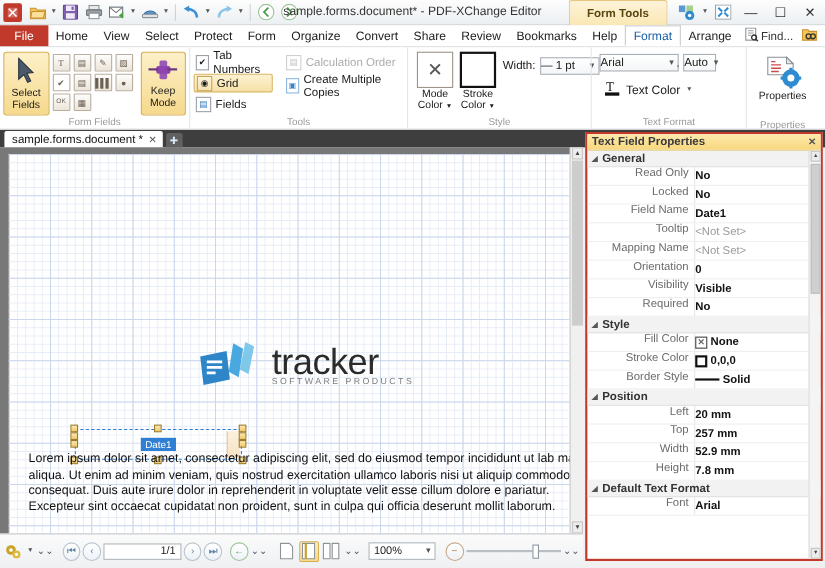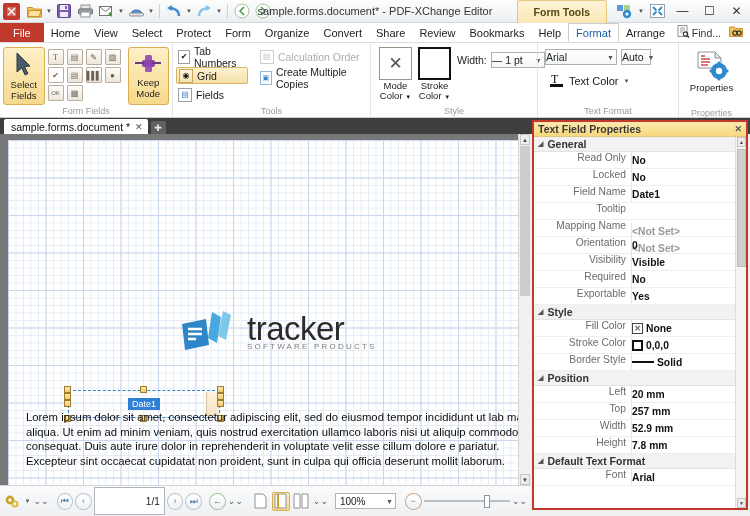--- a/index.html
+++ b/index.html
@@ -123,21 +123,21 @@
     background:#fff;border:2px solid #c0392b;display:flex;flex-direction:column;}
   .props-title{height:15px;background:linear-gradient(#fde9ae,#f8d87d);
     display:flex;align-items:center;padding:0 4px;font-size:10.5px;font-weight:bold;color:#3a3a3a;
     border-bottom:1px solid #e0c67e;}
   .props-title .x{margin-left:auto;font-size:9px;color:#555;}
   .props-body{flex:1;overflow:hidden;position:relative;}
   .prow{display:flex;height:17px;border-bottom:1px solid #efefef;}
   .pk{width:97px;text-align:right;padding-right:5px;font-size:10.3px;color:#6b6b6b;}
   .pv{flex:1;padding-left:0;font-size:10.3px;font-weight:bold;color:#111;
     display:flex;align-items:center;gap:3px;border-left:1px solid #e6e6e6;height:100%;}
-  .pv.notset{font-weight:bold;color:#9a9a9a;margin-top:20px;}
+  .pv.notset{font-weight:normal;color:#9a9a9a;}
   .psec{display:flex;align-items:center;gap:4px;height:15px;background:#f2f2f2;
     padding-left:4px;font-size:10.5px;font-weight:bold;color:#333;border-bottom:1px solid #e2e2e2;}
   .psec .tri{font-size:7px;color:#555;}
   .swatch{width:11px;height:11px;border:1px solid #444;background:#fff;display:flex;
     align-items:center;justify-content:center;font-size:8px;color:#666;}
   .swatch.blk{border:2px solid #111;}
   .lineicon{display:inline-block;width:22px;height:0;border-top:2px solid #111;}
   .pscroll{position:absolute;right:0;top:0;bottom:0;width:11px;background:#f4f4f4;
     border-left:1px solid #dcdcdc;}
   .pthumb{position:absolute;left:1px;top:12px;width:9px;height:118px;background:#cfcfcf;
@@ -147,21 +147,21 @@
     font-size:5px;color:#444;}
   
   .status{position:absolute;left:0;bottom:0;width:530px;height:31px;
     background:linear-gradient(#fbfbfb,#eef0f2);border-top:1px solid #d2d6da;
     display:flex;align-items:center;gap:2px;padding:0 3px;}
   .sbtn{width:19px;height:19px;display:flex;align-items:center;justify-content:center;
     font-size:11px;color:#4a7a4a;border-radius:2px;}
   .circbtn{width:17px;height:17px;border:1px solid #b9c4cf;border-radius:50%;
     background:linear-gradient(#ffffff,#eef2f6);display:flex;align-items:center;
     justify-content:center;font-size:9px;color:#5a7fa8;}
-  .pagefield{width:72px;height:28px;border:1px solid #b0b6bb;background:#fff;
+  .pagefield{width:72px;height:15px;border:1px solid #b0b6bb;background:#fff;
     display:flex;align-items:center;justify-content:flex-end;padding-right:4px;font-size:10px;}
   .zoombox{width:62px;height:16px;border:1px solid #b0b6bb;background:#fff;
     display:flex;align-items:center;padding:0 2px 0 4px;font-size:10px;}
   .slider{width:88px;height:14px;position:relative;display:flex;align-items:center;}
   .slider .track{width:100%;height:2px;background:#b9bfc4;}
   .slider .knob{position:absolute;left:60px;width:6px;height:13px;background:#fff;
     border:1px solid #8e979e;}
   .dbl{font-size:9px;color:#556;}
   .pagelayout{width:19px;height:19px;display:flex;align-items:center;justify-content:center;}
   .pagelayout.sel{background:linear-gradient(#fdf0c8,#f6d98c);border:1px solid #d9ae4e;border-radius:2px;}
@@ -560,26 +560,20 @@
           <div class="pv">
             <span>Visible</span>
           </div>
         </div>
         <div class="prow">
           <div class="pk">Required</div>
           <div class="pv">
             <span>No</span>
           </div>
         </div>
-        <div class="prow">
-          <div class="pk">Exportable</div>
-          <div class="pv">
-            <span>Yes</span>
-          </div>
-        </div>
         <div class="psec">
           <span class="tri">◢</span>
           <span>Style</span>
         </div>
         <div class="prow">
           <div class="pk">Fill Color</div>
           <div class="pv">
             <span class="swatch">✕</span>
             <span>None</span>
           </div>

